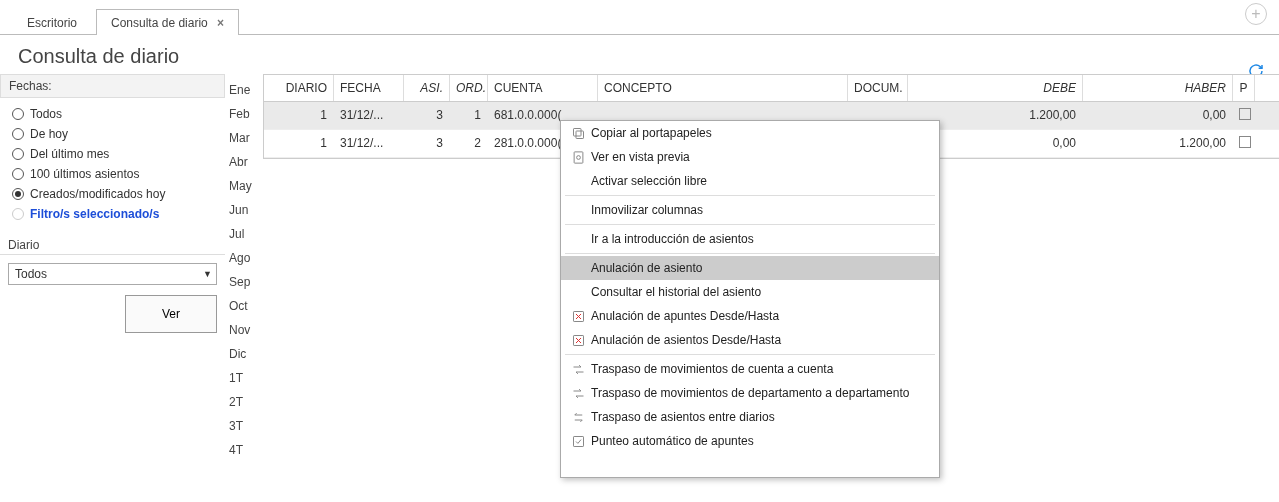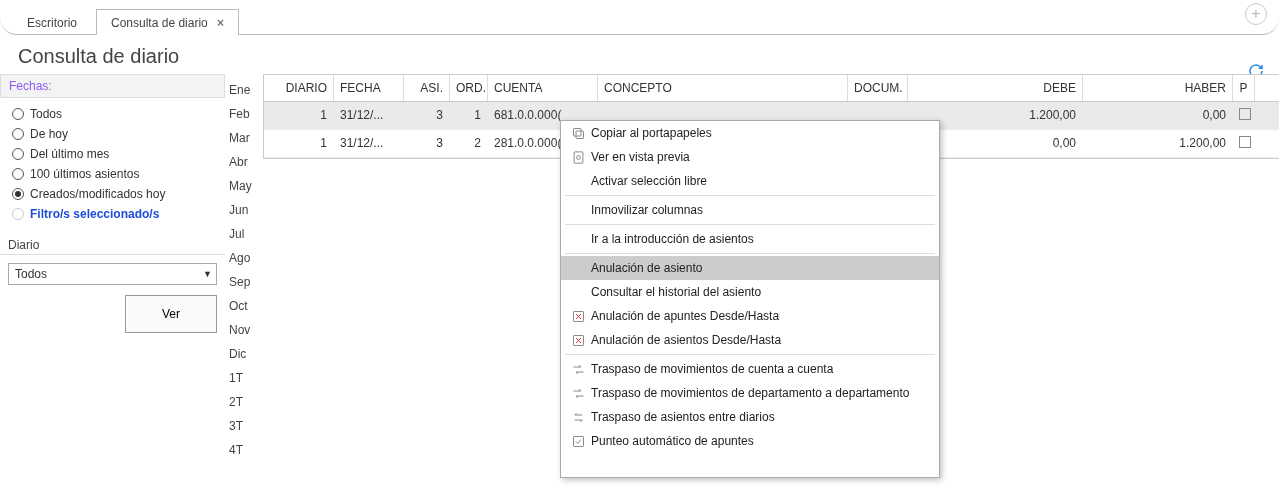--- a/index.html
+++ b/index.html
@@ -3,36 +3,36 @@
 <meta charset="utf-8">
 <style>
 * { box-sizing: border-box; margin: 0; padding: 0; font-family: "Segoe UI", Tahoma, sans-serif; font-size: 12px; }
 body { background: #fff; color: #333; width: 1279px; height: 502px; overflow: hidden; position: relative; }
 
 
 .add-circle { position: absolute; top: 3px; right: 12px; width: 22px; height: 22px; border: 1.5px solid #ccc; border-radius: 50%; display: flex; align-items: center; justify-content: center; color: #bbb; font-size: 16px; cursor: pointer; }
 .refresh-icon { position: absolute; top: 63px; right: 15px; color: #1e88e5; cursor: pointer; }
 
 
-.tabs { display: flex; align-items: flex-start; border-bottom: 1px solid #bbb; padding: 8px 12px 0 12px; gap: 4px; border-radius: 17px; }
+.tabs { display: flex; align-items: flex-start; border-bottom: 1px solid #bbb; padding: 8px 12px 0 12px; gap: 4px; }
 .tab { padding: 6px 14px 5px 14px; border: 1px solid transparent; border-bottom: none; cursor: pointer; color: #444; position: relative; top: 1px; }
 .tab.active { border-color: #bbb; background: #fff; }
 .tab .close-x { margin-left: 6px; color: #777; font-weight: bold; }
 
 
 .page-title { font-size: 20px; font-weight: 400; color: #444; padding: 10px 18px 6px 18px; }
 
 
 .main { display: flex; }
 .left { width: 225px; padding: 0 0 0 0; }
 .mid { width: 38px; padding-top: 4px; }
 .right { flex: 1; position: relative; }
 
 
-.panel-label { background: #f3f3f3; border: 1px solid #ddd; padding: 4px 8px; margin: 0 0 6px 0; font-weight: 400; color: #8b5cf6; }
+.panel-label { background: #f3f3f3; border: 1px solid #ddd; padding: 4px 8px; margin: 0 0 6px 0; font-weight: 400; color: #404040; }
 .radio-group { padding: 0 8px 8px 12px; }
 .radio-row { display: flex; align-items: center; gap: 6px; padding: 3px 0; cursor: pointer; }
 .radio-row.disabled { color: #1d4ed8; cursor: default; font-weight: bold; }
 .radio { width: 12px; height: 12px; border: 1px solid #555; border-radius: 50%; display: inline-flex; align-items: center; justify-content: center; }
 .radio.disabled { border-color: #ccc; }
 .radio .dot { width: 6px; height: 6px; background: #333; border-radius: 50%; display: none; }
 .radio.checked .dot { display: block; }
 
 .diario-section { margin-top: 2px; }
 .diario-label { padding: 4px 8px 2px 8px; color: #444; border-bottom: 1px solid #ddd; margin-bottom: 8px; }
@@ -41,21 +41,21 @@
 .ver-btn { display: block; width: 92px; height: 38px; margin: 10px 8px 0 auto; border: 1px solid #999; background: #fafafa; cursor: pointer; }
 
 
 .month-list { display: flex; flex-direction: column; }
 .month { padding: 5px 4px; color: #444; cursor: pointer; }
 
 
 .grid { border: 1px solid #ccc; border-right: none; }
 .grid-header { display: flex; background: #fff; border-bottom: 1px solid #ccc; }
 .gh { padding: 6px 6px; border-right: 1px solid #ddd; color: #333; white-space: nowrap; overflow: hidden; }
-.gh.r { text-align: right; }
+.gh.r { text-align: right; font-style: italic; }
 .grid-row { display: flex; border-bottom: 1px solid #eee; }
 .grid-row.sel { background: #eaeaea; }
 .gc { padding: 6px 6px; border-right: 1px solid transparent; overflow: hidden; white-space: nowrap; }
 .gc.r { text-align: right; }
 .ck { width: 12px; height: 12px; border: 1px solid #888; display: inline-block; }
 
 
 .c-diario { width: 70px; text-align: right; }
 .c-fecha  { width: 70px; }
 .c-asi    { width: 46px; text-align: right; }

